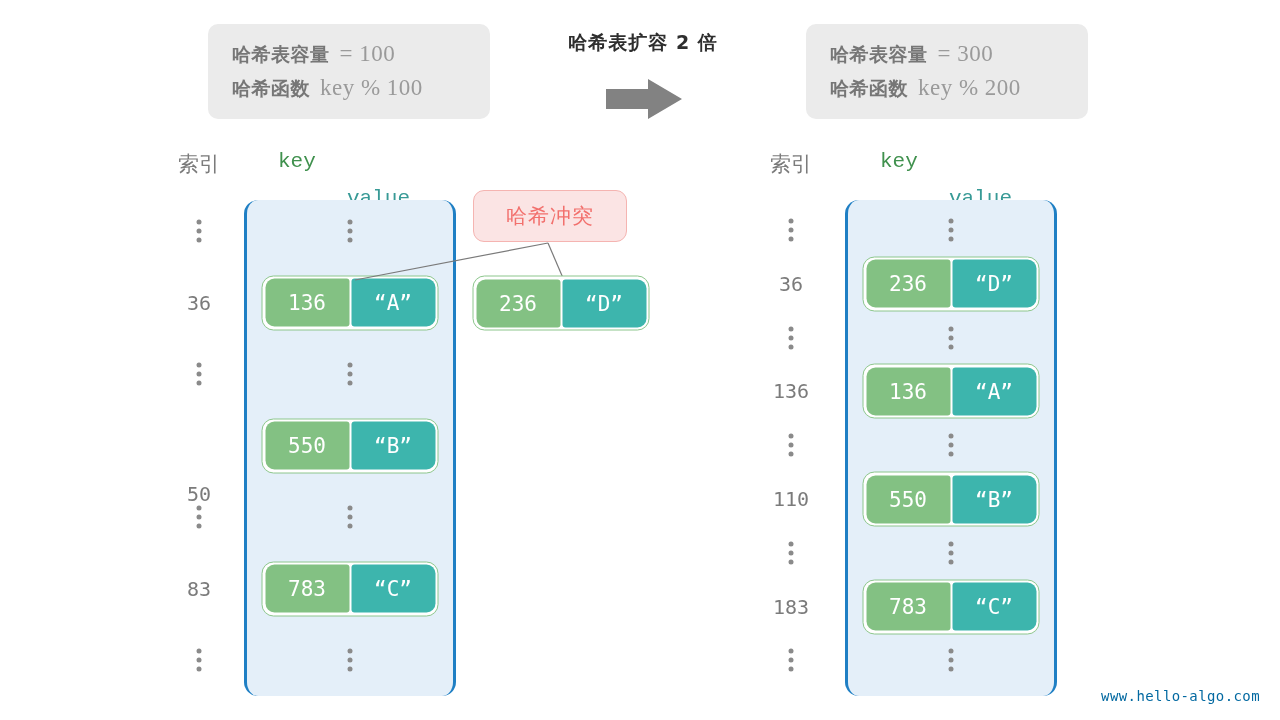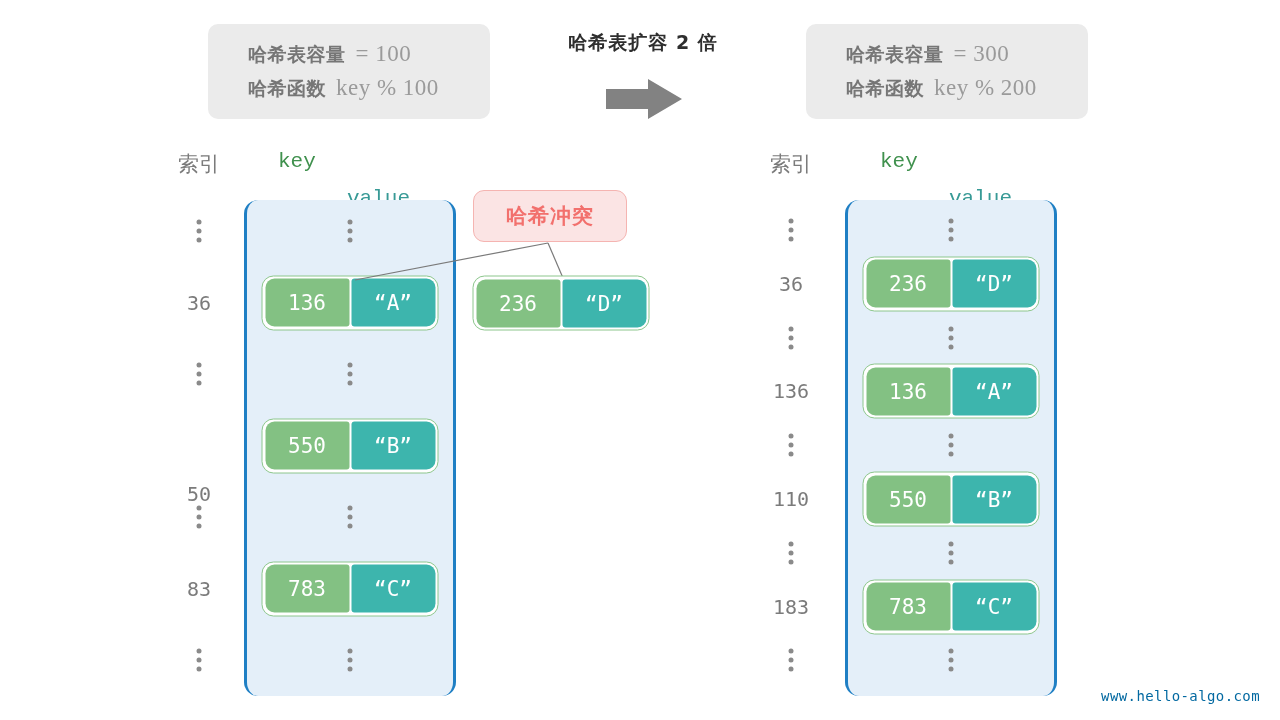--- a/index.html
+++ b/index.html
@@ -20,21 +20,21 @@
     width: 1280px;
     height: 720px;
   }
 
   
   .info-box {
     position: absolute;
     background: #ebebeb;
     border-radius: 10px;
     box-sizing: border-box;
-    padding: 14px 22px 14px 40px;
+    padding: 14px 22px 14px 24px;
     display: flex;
     flex-direction: column;
     justify-content: center;
     gap: 7px;
   }
   .info-line {
     display: flex;
     align-items: baseline;
     white-space: pre;
   }
@@ -167,21 +167,21 @@
     top: 190px;
     width: 154px;
     height: 52px;
     background: #fbe4e4;
     border: 1.6px solid #f5b4b1;
     border-radius: 11px;
     display: flex;
     align-items: center;
     justify-content: center;
     font-family: "DejaVu Sans", sans-serif;
-    font-weight: bold;
+    font-weight: normal;
     font-size: 21px;
     color: #f2706d;
     letter-spacing: 1px;
     box-sizing: border-box;
     white-space: pre;
   }
   .leader-lines {
     position: absolute;
     left: 0; top: 0;
     width: 1280px; height: 720px;

